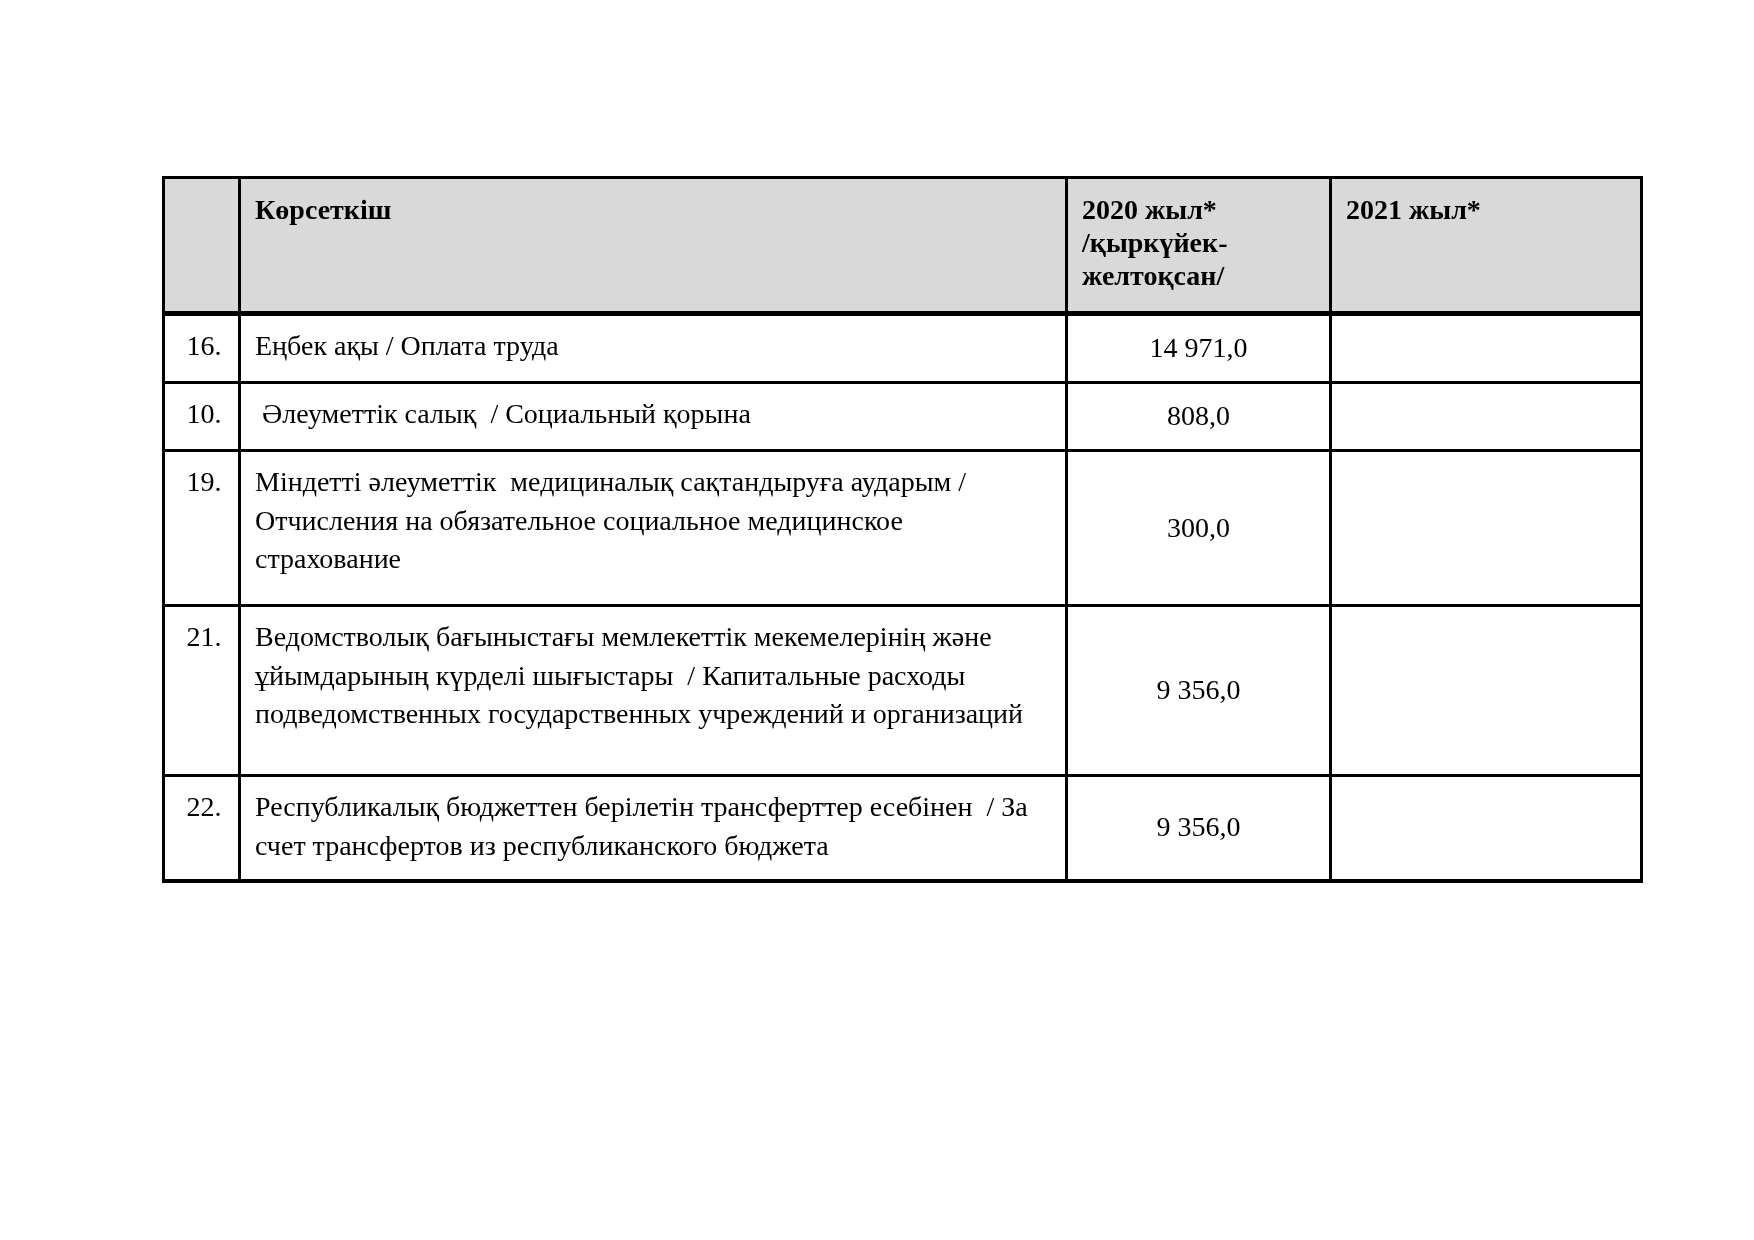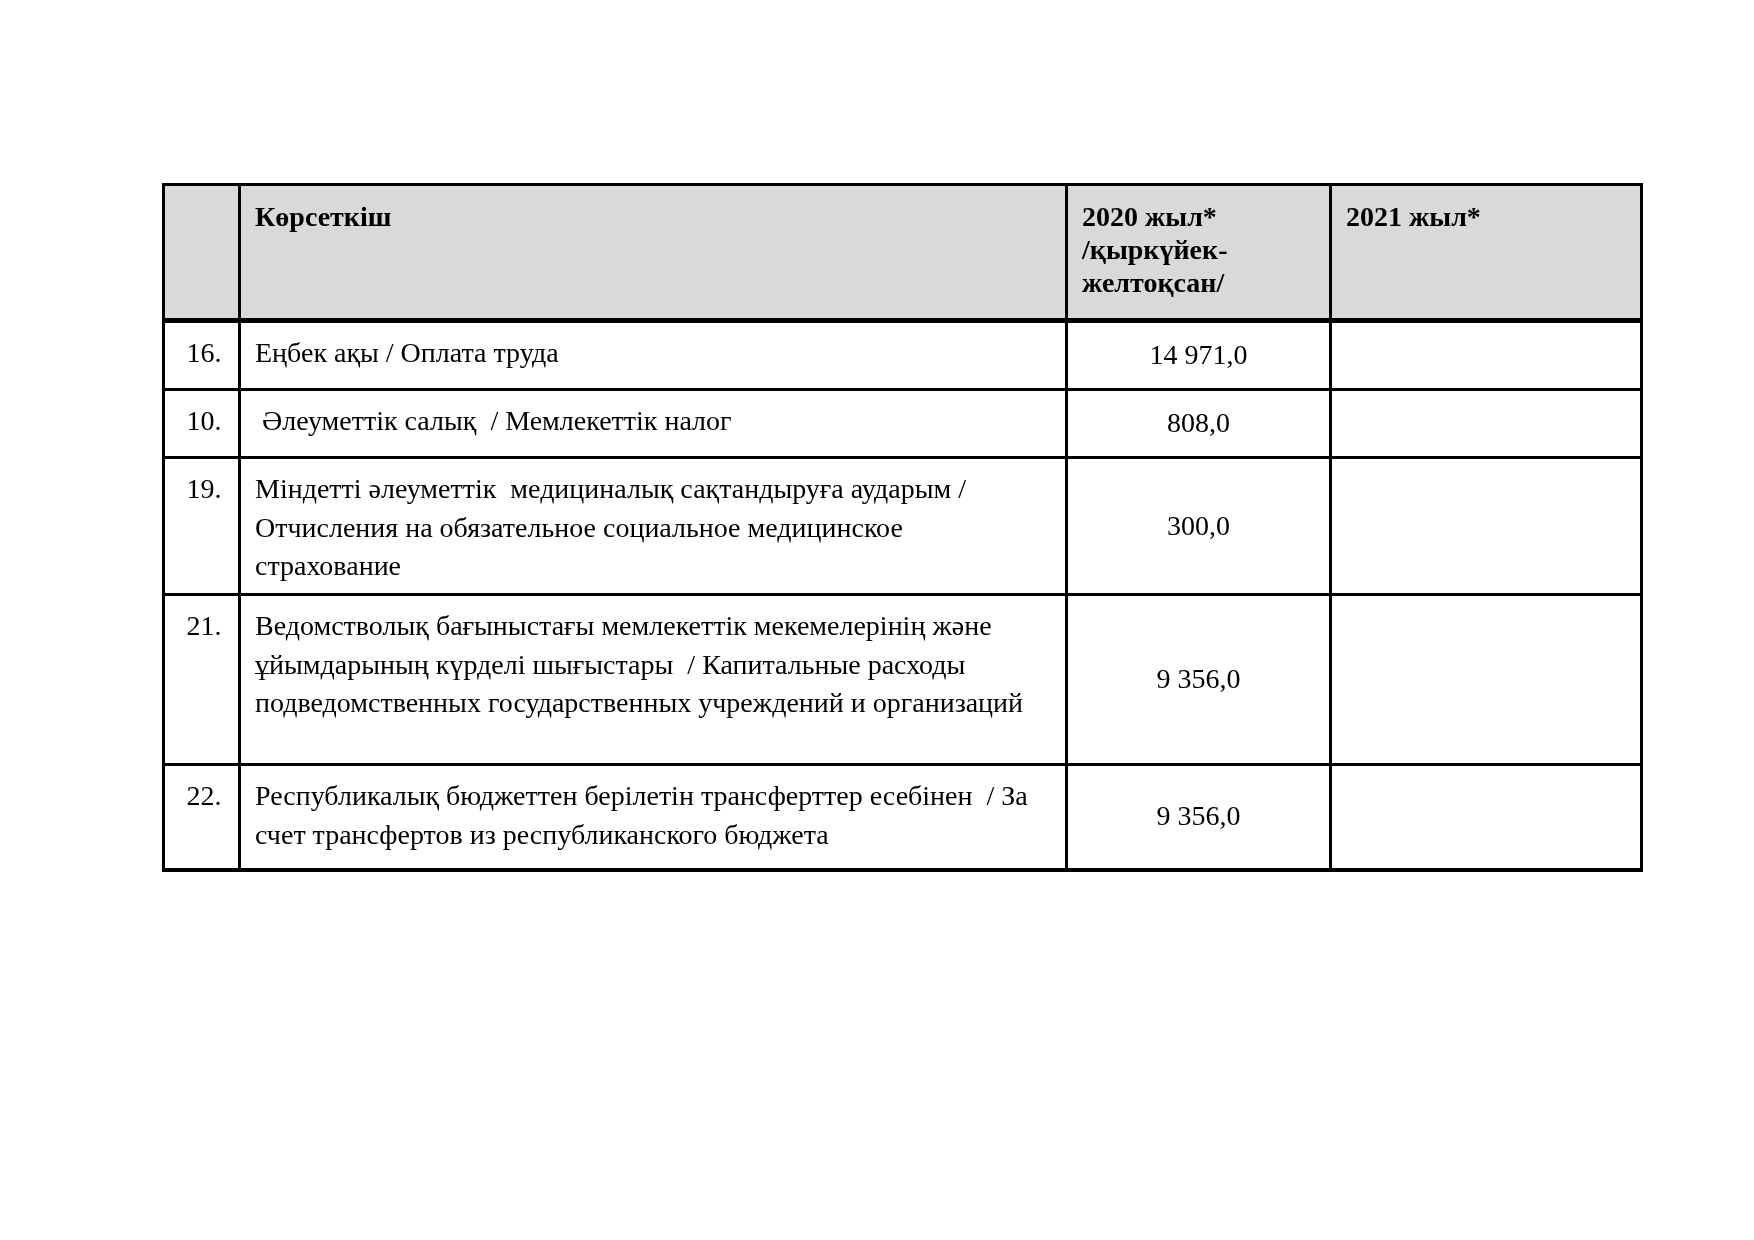--- a/index.html
+++ b/index.html
@@ -16,21 +16,20 @@
     font-family: "Liberation Serif", "DejaVu Serif", serif;
     overflow: hidden;
   }
   table.budget-table {
     position: absolute;
     left: 162px;
     top: 176px;
     width: 1478px;
     border-collapse: collapse;
     table-layout: fixed;
-    margin-top: 7px;
   }
   .col-num   { width: 76px;  }
   .col-ind   { width: 827px; }
   .col-2020  { width: 264px; }
   .col-2021  { width: 311px; }
 
   .cell {
     border: 3px solid #000000;
     font-size: 28px;
     line-height: 1.38;
@@ -89,25 +88,25 @@
     </thead>
     <tbody>
       <tr style="height:69px">
         <td class="cell num">16.</td>
         <td class="cell ind">Еңбек ақы / Оплата труда</td>
         <td class="cell val">14 971,0</td>
         <td class="cell val"></td>
       </tr>
       <tr style="height:68px">
         <td class="cell num">10.</td>
-        <td class="cell ind"> Әлеуметтік салық  / Мемлекеттік налог</td>
+        <td class="cell ind"> Әлеуметтік салық  / Социальный қорына</td>
         <td class="cell val">808,0</td>
         <td class="cell val"></td>
       </tr>
-      <tr style="height:137px">
+      <tr style="height:155px">
         <td class="cell num">19.</td>
         <td class="cell ind">Міндетті әлеуметтік  медициналық сақтандыруға аударым / Отчисления на обязательное социальное медицинское страхование</td>
         <td class="cell val">300,0</td>
         <td class="cell val"></td>
       </tr>
       <tr style="height:170px">
         <td class="cell num">21.</td>
         <td class="cell ind">Ведомстволық бағыныстағы мемлекеттік мекемелерінің және ұйымдарының күрделі шығыстары  / Капитальные расходы подведомственных государственных учреждений и организаций</td>
         <td class="cell val">9 356,0</td>
         <td class="cell val"></td>

